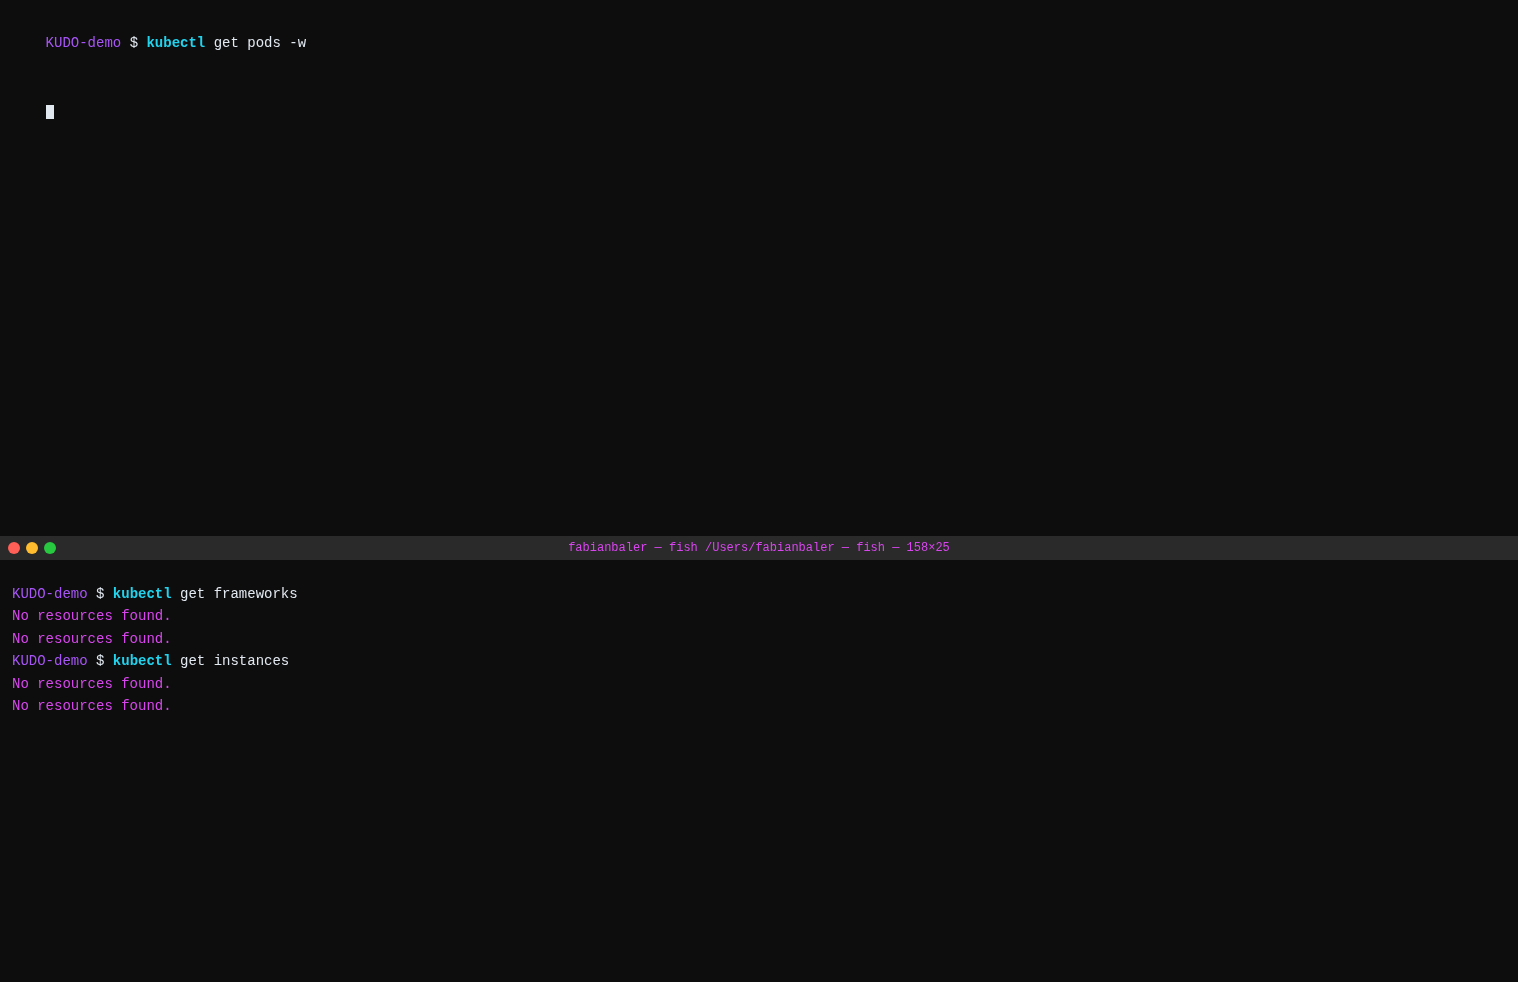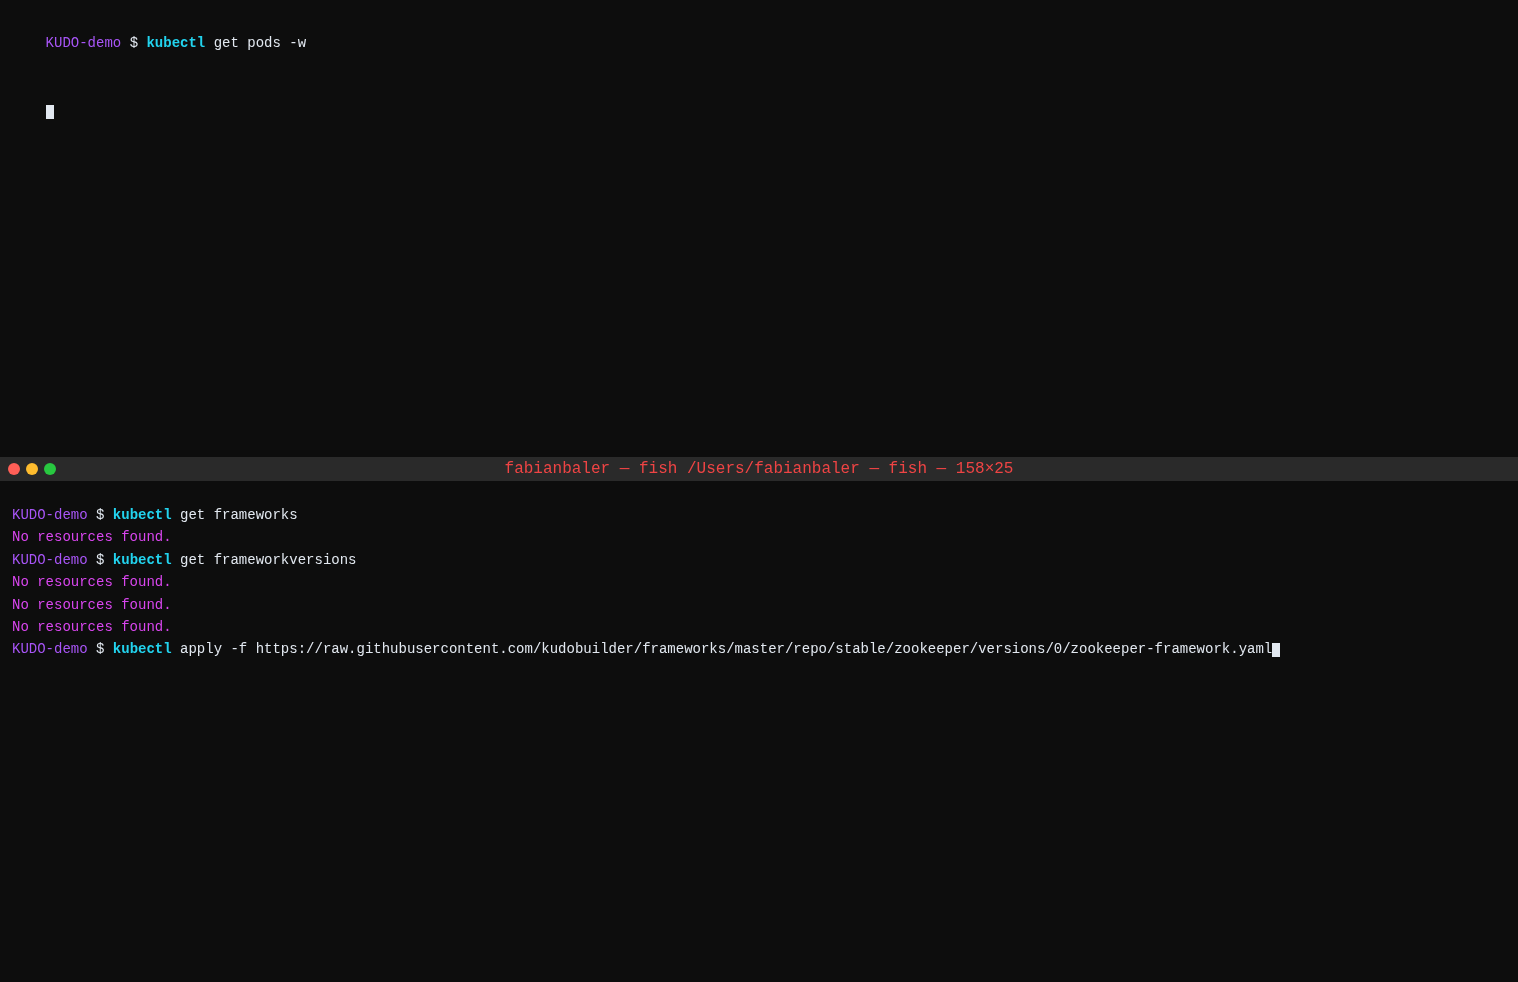--- a/index.html
+++ b/index.html
@@ -12,21 +12,21 @@
       width: 1518px;
       height: 982px;
       background: #0d0d0d;
       font-family: 'Courier New', Courier, monospace;
       font-size: 14px;
       overflow: hidden;
     }
 
     .top-terminal {
       width: 100%;
-      height: 457px;
+      height: 536px;
       background: #0d0d0d;
       padding: 10px 12px;
     }
 
     .divider-bar {
       width: 100%;
       height: 24px;
       background: #2a2a2a;
       display: flex;
       align-items: center;
@@ -46,22 +46,22 @@
       width: 12px;
       height: 12px;
       border-radius: 50%;
     }
 
     .dot-red { background: #ff5f57; }
     .dot-yellow { background: #febc2e; }
     .dot-green { background: #28c840; }
 
     .divider-title {
-      color: #ef4444;
-      font-size: 16px;
+      color: #d946ef;
+      font-size: 12px;
       font-family: 'Courier New', Courier, monospace;
     }
 
     .bottom-terminal {
       width: 100%;
       height: calc(982px - 440px - 24px);
       background: #0d0d0d;
       padding: 23px 12px;
     }
 
@@ -118,19 +118,18 @@
     <div class="dot dot-yellow"></div>
     <div class="dot dot-green"></div>
   </div>
   <span class="divider-title">fabianbaler — fish /Users/fabianbaler — fish — 158×25</span>
 </div>
 
 <div class="bottom-terminal">
   <div id="bottom-lines">
       <div class="terminal-line"><span class="prompt-user">KUDO-demo</span><span class="prompt-dollar"> $ </span><span class="cmd-kubectl">kubectl</span><span class="cmd-args"> get frameworks</span></div>
       <div class="terminal-line"><span class="output-text">No resources found.</span></div>
-      <div class="terminal-line"><span class="prompt-user">KUDO-demo</span><span class="prompt-dollar"> $ </span><span class="cmd-kubectl">kubectl</span><span class="cmd-args"> get frameworkversions</span></div>
+      <div class="terminal-line"><span class="output-text">No resources found.</span></div>
+      <div class="terminal-line"><span class="prompt-user">KUDO-demo</span><span class="prompt-dollar"> $ </span><span class="cmd-kubectl">kubectl</span><span class="cmd-args"> get instances</span></div>
       <div class="terminal-line"><span class="output-text">No resources found.</span></div>
       <div class="terminal-line"><span class="output-text">No resources found.</span></div>
-      <div class="terminal-line"><span class="output-text">No resources found.</span></div>
-      <div class="terminal-line"><span class="prompt-user">KUDO-demo</span><span class="prompt-dollar"> $ </span><span class="cmd-kubectl">kubectl</span><span class="cmd-args"> apply -f https://raw.githubusercontent.com/kudobuilder/frameworks/master/repo/stable/zookeeper/versions/0/zookeeper-framework.yaml</span><span class="cursor"></span></div>
     </div>
 </div>
 
 </body></html>

